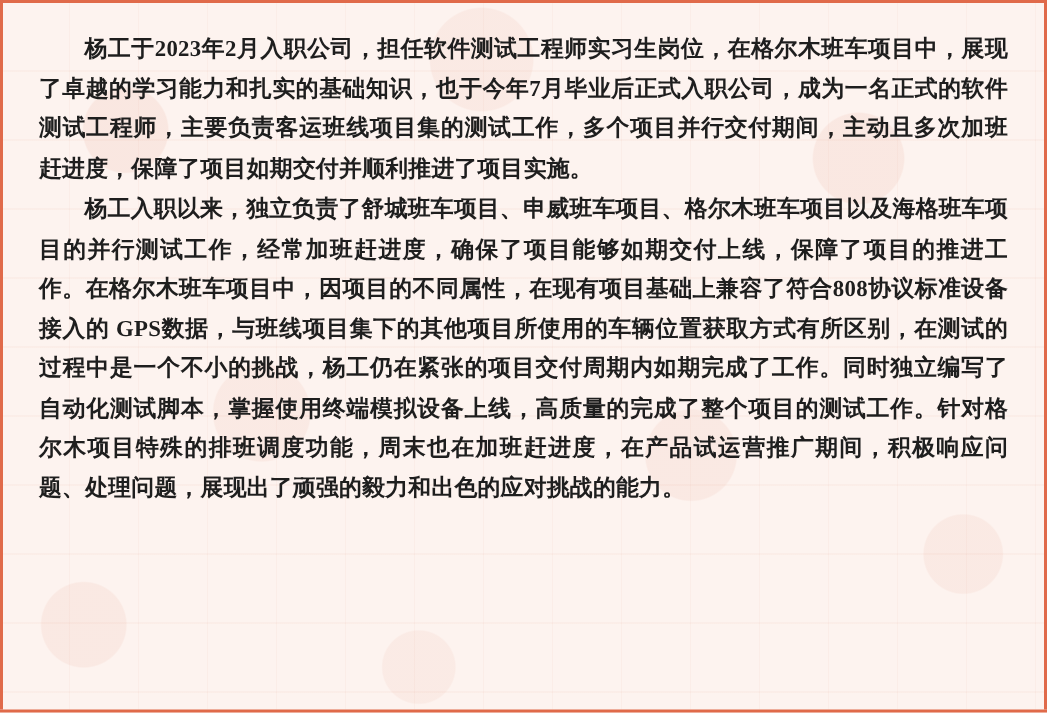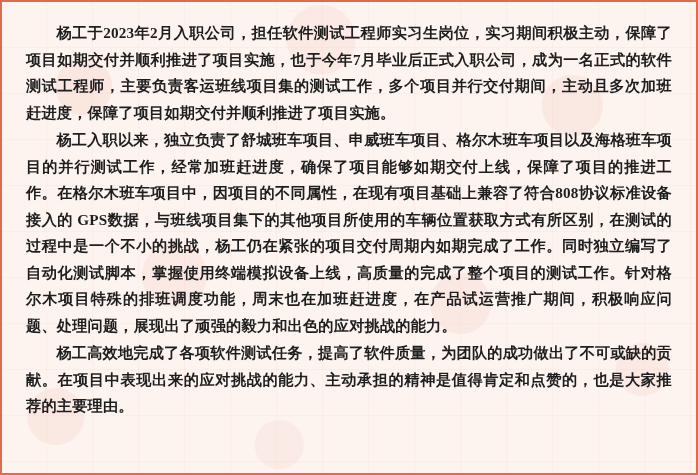--- a/index.html
+++ b/index.html
@@ -63,17 +63,16 @@
     text-justify: inter-ideograph;
     letter-spacing: 0.2px;
     font-weight: 600;
   }
 </style>
 </head>
 <body>
 
 <div id="page">
   <div class="content">
-    <p class="para">杨工于2023年2月入职公司，担任软件测试工程师实习生岗位，实习期间积极主动，保障了项目如期交付并顺利推进了项目实施，也于今年7月毕业后正式入职公司，成为一名正式的软件测试工程师，主要负责客运班线项目集的测试工作，多个项目并行交付期间，主动且多次加班赶进度，保障了项目如期交付并顺利推进了项目实施。</p>
+    <p class="para">杨工于2023年2月入职公司，担任软件测试工程师实习生岗位，在格尔木班车项目中，展现了卓越的学习能力和扎实的基础知识，也于今年7月毕业后正式入职公司，成为一名正式的软件测试工程师，主要负责客运班线项目集的测试工作，多个项目并行交付期间，主动且多次加班赶进度，保障了项目如期交付并顺利推进了项目实施。</p>
     <p class="para">杨工入职以来，独立负责了舒城班车项目、申威班车项目、格尔木班车项目以及海格班车项目的并行测试工作，经常加班赶进度，确保了项目能够如期交付上线，保障了项目的推进工作。在格尔木班车项目中，因项目的不同属性，在现有项目基础上兼容了符合808协议标准设备接入的 GPS数据，与班线项目集下的其他项目所使用的车辆位置获取方式有所区别，在测试的过程中是一个不小的挑战，杨工仍在紧张的项目交付周期内如期完成了工作。同时独立编写了自动化测试脚本，掌握使用终端模拟设备上线，高质量的完成了整个项目的测试工作。针对格尔木项目特殊的排班调度功能，周末也在加班赶进度，在产品试运营推广期间，积极响应问题、处理问题，展现出了顽强的毅力和出色的应对挑战的能力。</p>
-    <p class="para">杨工高效地完成了各项软件测试任务，提高了软件质量，为团队的成功做出了不可或缺的贡献。在项目中表现出来的应对挑战的能力、主动承担的精神是值得肯定和点赞的，也是大家推荐的主要理由。</p>
   </div>
 </div>
 
 </body></html>

